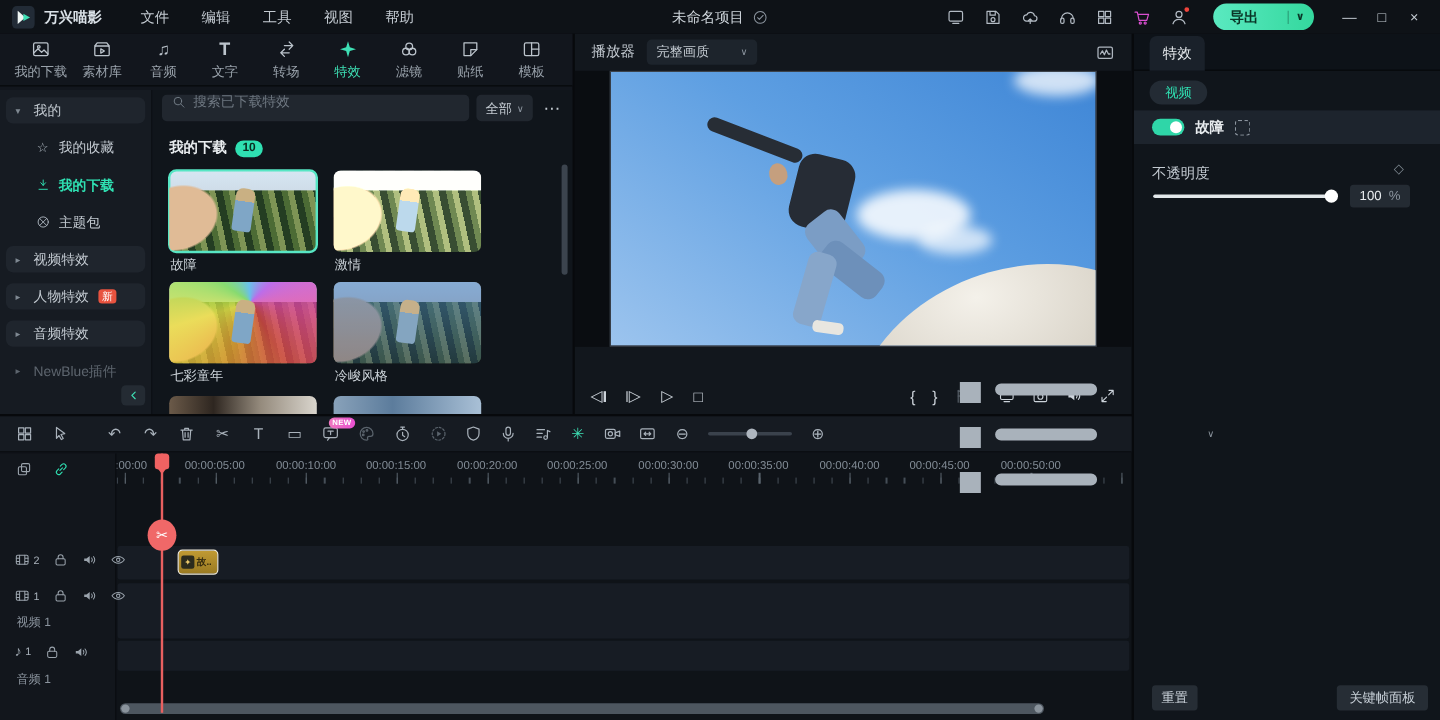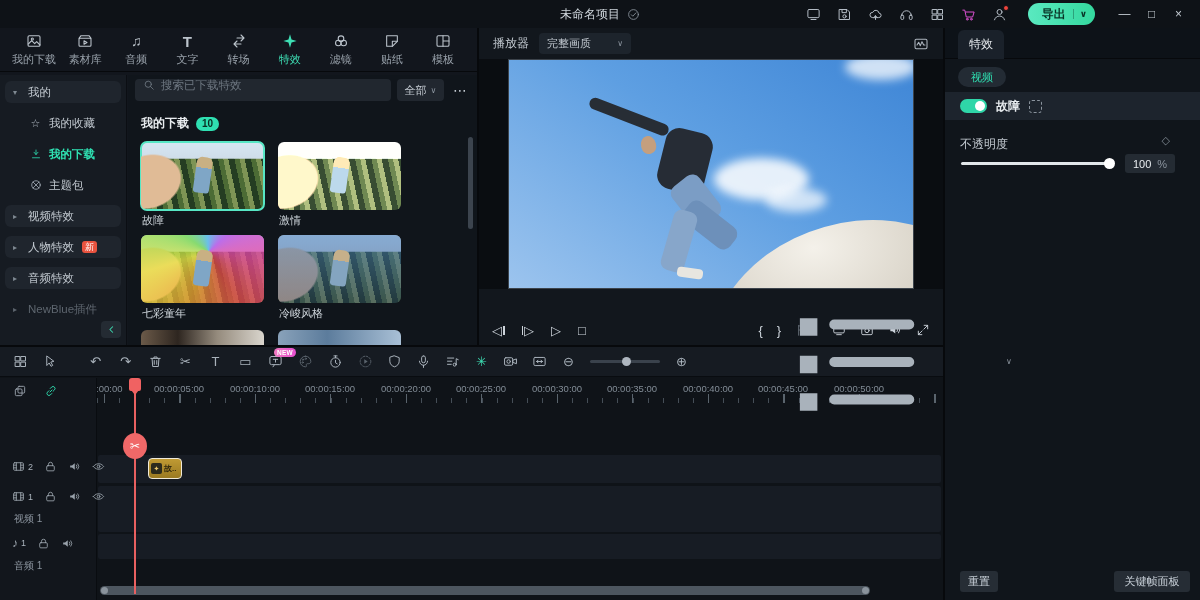--- a/index.html
+++ b/index.html
@@ -15,21 +15,21 @@
 .menu{display:flex;gap:27px;margin-left:24px;color:#c3cad1;font-size:12px}
 .menu span{cursor:default}
 .tb-center{position:absolute;left:0;right:0;top:0;height:28px;display:flex;align-items:center;justify-content:center;gap:7px;color:#cfd6dc;pointer-events:none}
 .tb-center svg{width:13px;height:13px;color:#8b949e}
 .tb-right{margin-left:auto;display:flex;align-items:center;gap:6px;padding-right:8px}
 .ib{width:25px;height:22px;display:flex;align-items:center;justify-content:center;color:#b3bbc4}
 .ib svg{width:15px;height:15px}
 .ib.cart{color:#d94fd0}
 .ib.user{position:relative}
 .ib.user .dot{position:absolute;top:2px;right:3px;width:6px;height:6px;border-radius:50%;background:#f0443c;border:1px solid #0e1217}
-.export-btn{display:flex;align-items:center;height:22px;background:linear-gradient(90deg,#5ae9c0,#34d89e);border-radius:12px;color:#093426;font-weight:700;font-size:12px;padding:0 8px 0 14px;gap:7px;margin:0 10px}
+.export-btn{display:flex;align-items:center;height:22px;background:linear-gradient(90deg,#5ae9c0,#34d89e);border-radius:12px;color:#093426;font-weight:700;font-size:12px;padding:0 8px 0 14px;gap:24px;margin:0 10px}
 .export-btn .chev{border-left:1px solid rgba(9,52,38,.35);padding-left:6px;font-size:9px;font-weight:700}
 .win{display:flex;align-items:center;color:#c3cad1}
 .win span{width:27px;text-align:center;font-size:12px}
 
 
 .left-panel{position:absolute;left:0;top:28px;width:477px;height:317px;background:#12161d}
 .asset-tabs{position:absolute;left:0;top:0;right:0;height:44px;display:flex;justify-content:space-between;align-items:center;padding:0 12px;background:#12161d;border-bottom:1px solid #07090c}
 .atab{display:flex;flex-direction:column;align-items:center;justify-content:center;gap:2px;color:#99a2ab;font-size:11px;min-width:44px;cursor:default}
 .atab .tico{height:17px;display:flex;align-items:center;justify-content:center;color:#bcc4cc;font-size:14px}
 .atab .tico svg{width:16px;height:16px}
@@ -369,20 +369,35 @@
       </symbol>
 <symbol id="i-chevleft" viewBox="0 0 24 24">
         <path d="M14.5 6L8.5 12l6 6"></path>
       </symbol>
 </defs>
 </svg>
 
 <div class="app">
 
   <header class="titlebar">
+    <div class="tb-left">
+      <svg class="logo" viewBox="0 0 24 24">
+          <rect width="24" height="24" rx="5" fill="#222b36"></rect>
+          <path d="M6 5l8 7-8 7z" fill="#eef6f4"></path>
+          <path d="M12 8.2l7 3.8-7 3.8z" fill="#3ee0b5"></path>
+        </svg>
+      <span class="appname">万兴喵影</span>
+      <nav class="menu">
+        <span>文件</span>
+        <span>编辑</span>
+        <span>工具</span>
+        <span>视图</span>
+        <span>帮助</span>
+      </nav>
+    </div>
     <div class="tb-center">
       <span>未命名项目</span>
       <svg class="ic">
           <use href="#i-check"></use>
         </svg>
     </div>
     <div class="tb-right">
       <span class="ib">
           <svg class="ic">
             <use href="#i-display"></use>

